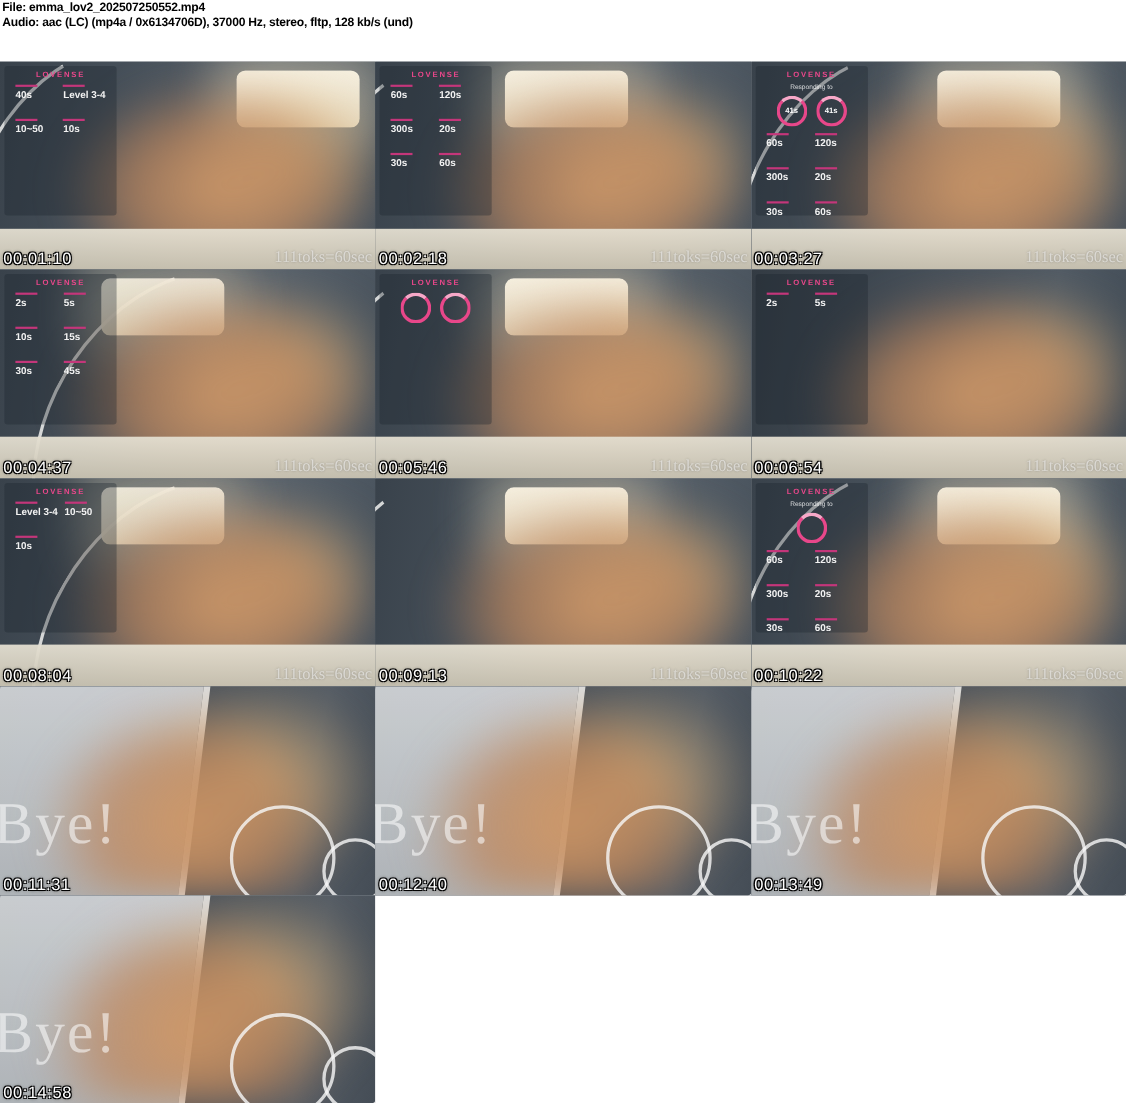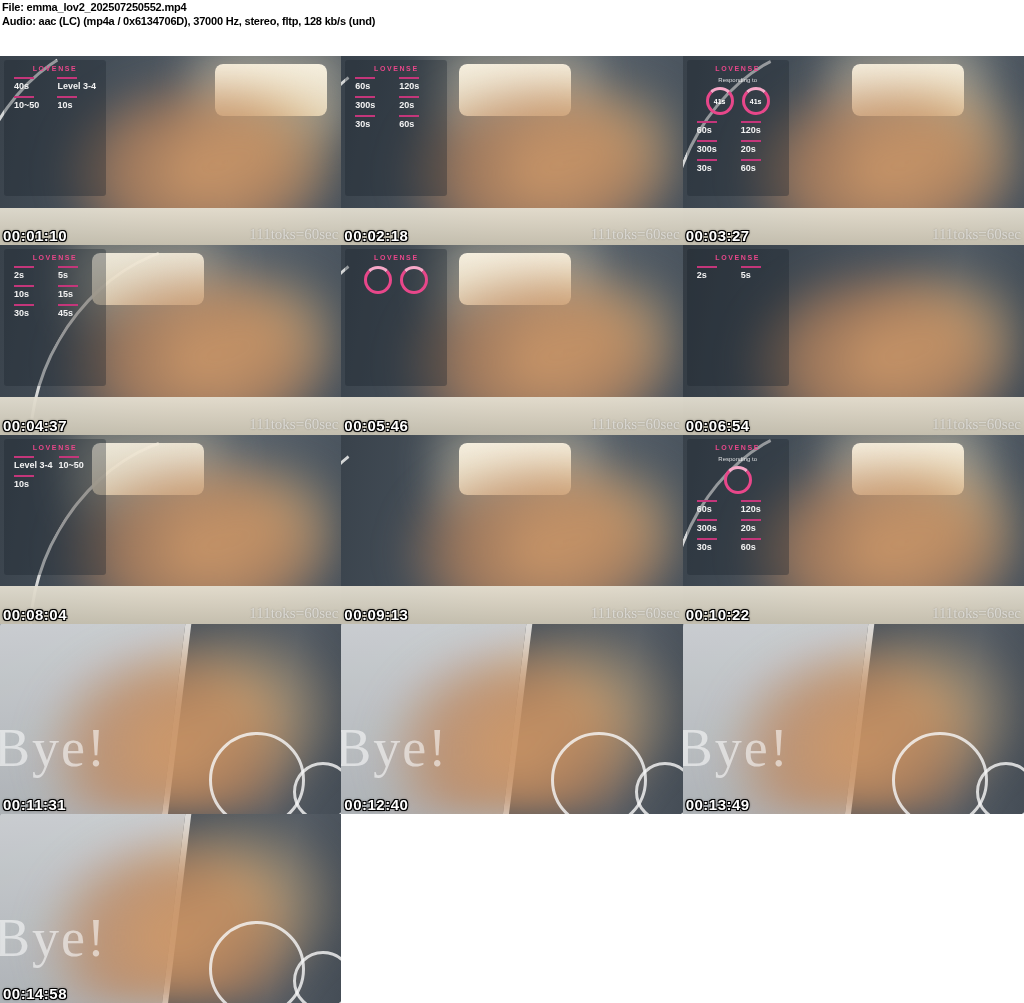--- a/index.html
+++ b/index.html
@@ -64,30 +64,30 @@
 
   
   .panel { top: 4px; left: 4px; width: 102px; height: 72%; padding: 5px 4px;
            background: rgba(26, 34, 44, 0.34); border-radius: 3px; }
   .brand { font-size: 7px; font-weight: bold; letter-spacing: 1.6px; color: #e8478a; text-align: center; margin-bottom: 5px; }
   .responding { font-size: 6px; color: rgba(255,255,255,0.8); text-align: center; margin-bottom: 4px; }
   .rings { display: flex; justify-content: center; gap: 8px; margin-bottom: 6px; }
   .ring { width: 28px; height: 28px; border-radius: 50%; border: 3px solid #e8478a;
           border-top-color: #f7a8c8; display: flex; align-items: center; justify-content: center;
           font-size: 7px; font-weight: bold; color: #ffffff; }
-  .pvals { display: grid; grid-template-columns: 1fr 1fr; gap: 5px 6px; padding: 0 6px; }
+  .pvals { display: grid; grid-template-columns: 1fr 1fr; gap: 17px 6px; padding: 0 6px; }
   .pval { font-size: 9px; font-weight: bold; color: #f2f2f2; white-space: nowrap; }
   .pval::before { content: ""; display: block; width: 20px; height: 2px; background: #c4367а; background: #c4367a; margin-bottom: 2px; }
 
   
   .bye { left: -6px; bottom: 18%; font-family: "Liberation Serif", serif; font-size: 54px;
          color: rgba(255,255,255,0.55); letter-spacing: 2px; }
   .wm  { right: 3px; bottom: 2px; font-family: "Liberation Serif", serif; font-size: 15px;
          color: rgba(255,255,255,0.55); text-shadow: 0 0 2px rgba(60,60,60,0.4); margin-left: 13px; }
-  .ts  { left: 3px; bottom: 1px; font-size: 15px; font-weight: bold; color: #ffffff; letter-spacing: 0.5px;
+  .ts  { left: 3px; bottom: 1px; font-size: 15px; font-weight: normal; color: #ffffff; letter-spacing: 0.5px;
          text-shadow: -1px -1px 0 #000, 1px -1px 0 #000, -1px 1px 0 #000, 1px 1px 0 #000, 0 0 3px #000; text-align: right; }
 </style>
 </head>
 <body>
 
 <div class="meta-header">
   <div class="meta-line">File: emma_lov2_202507250552.mp4</div>
   <div class="meta-line">Audio: aac (LC) (mp4a / 0x6134706D), 37000 Hz, stereo, fltp, 128 kb/s (und)</div>
 </div>
 

